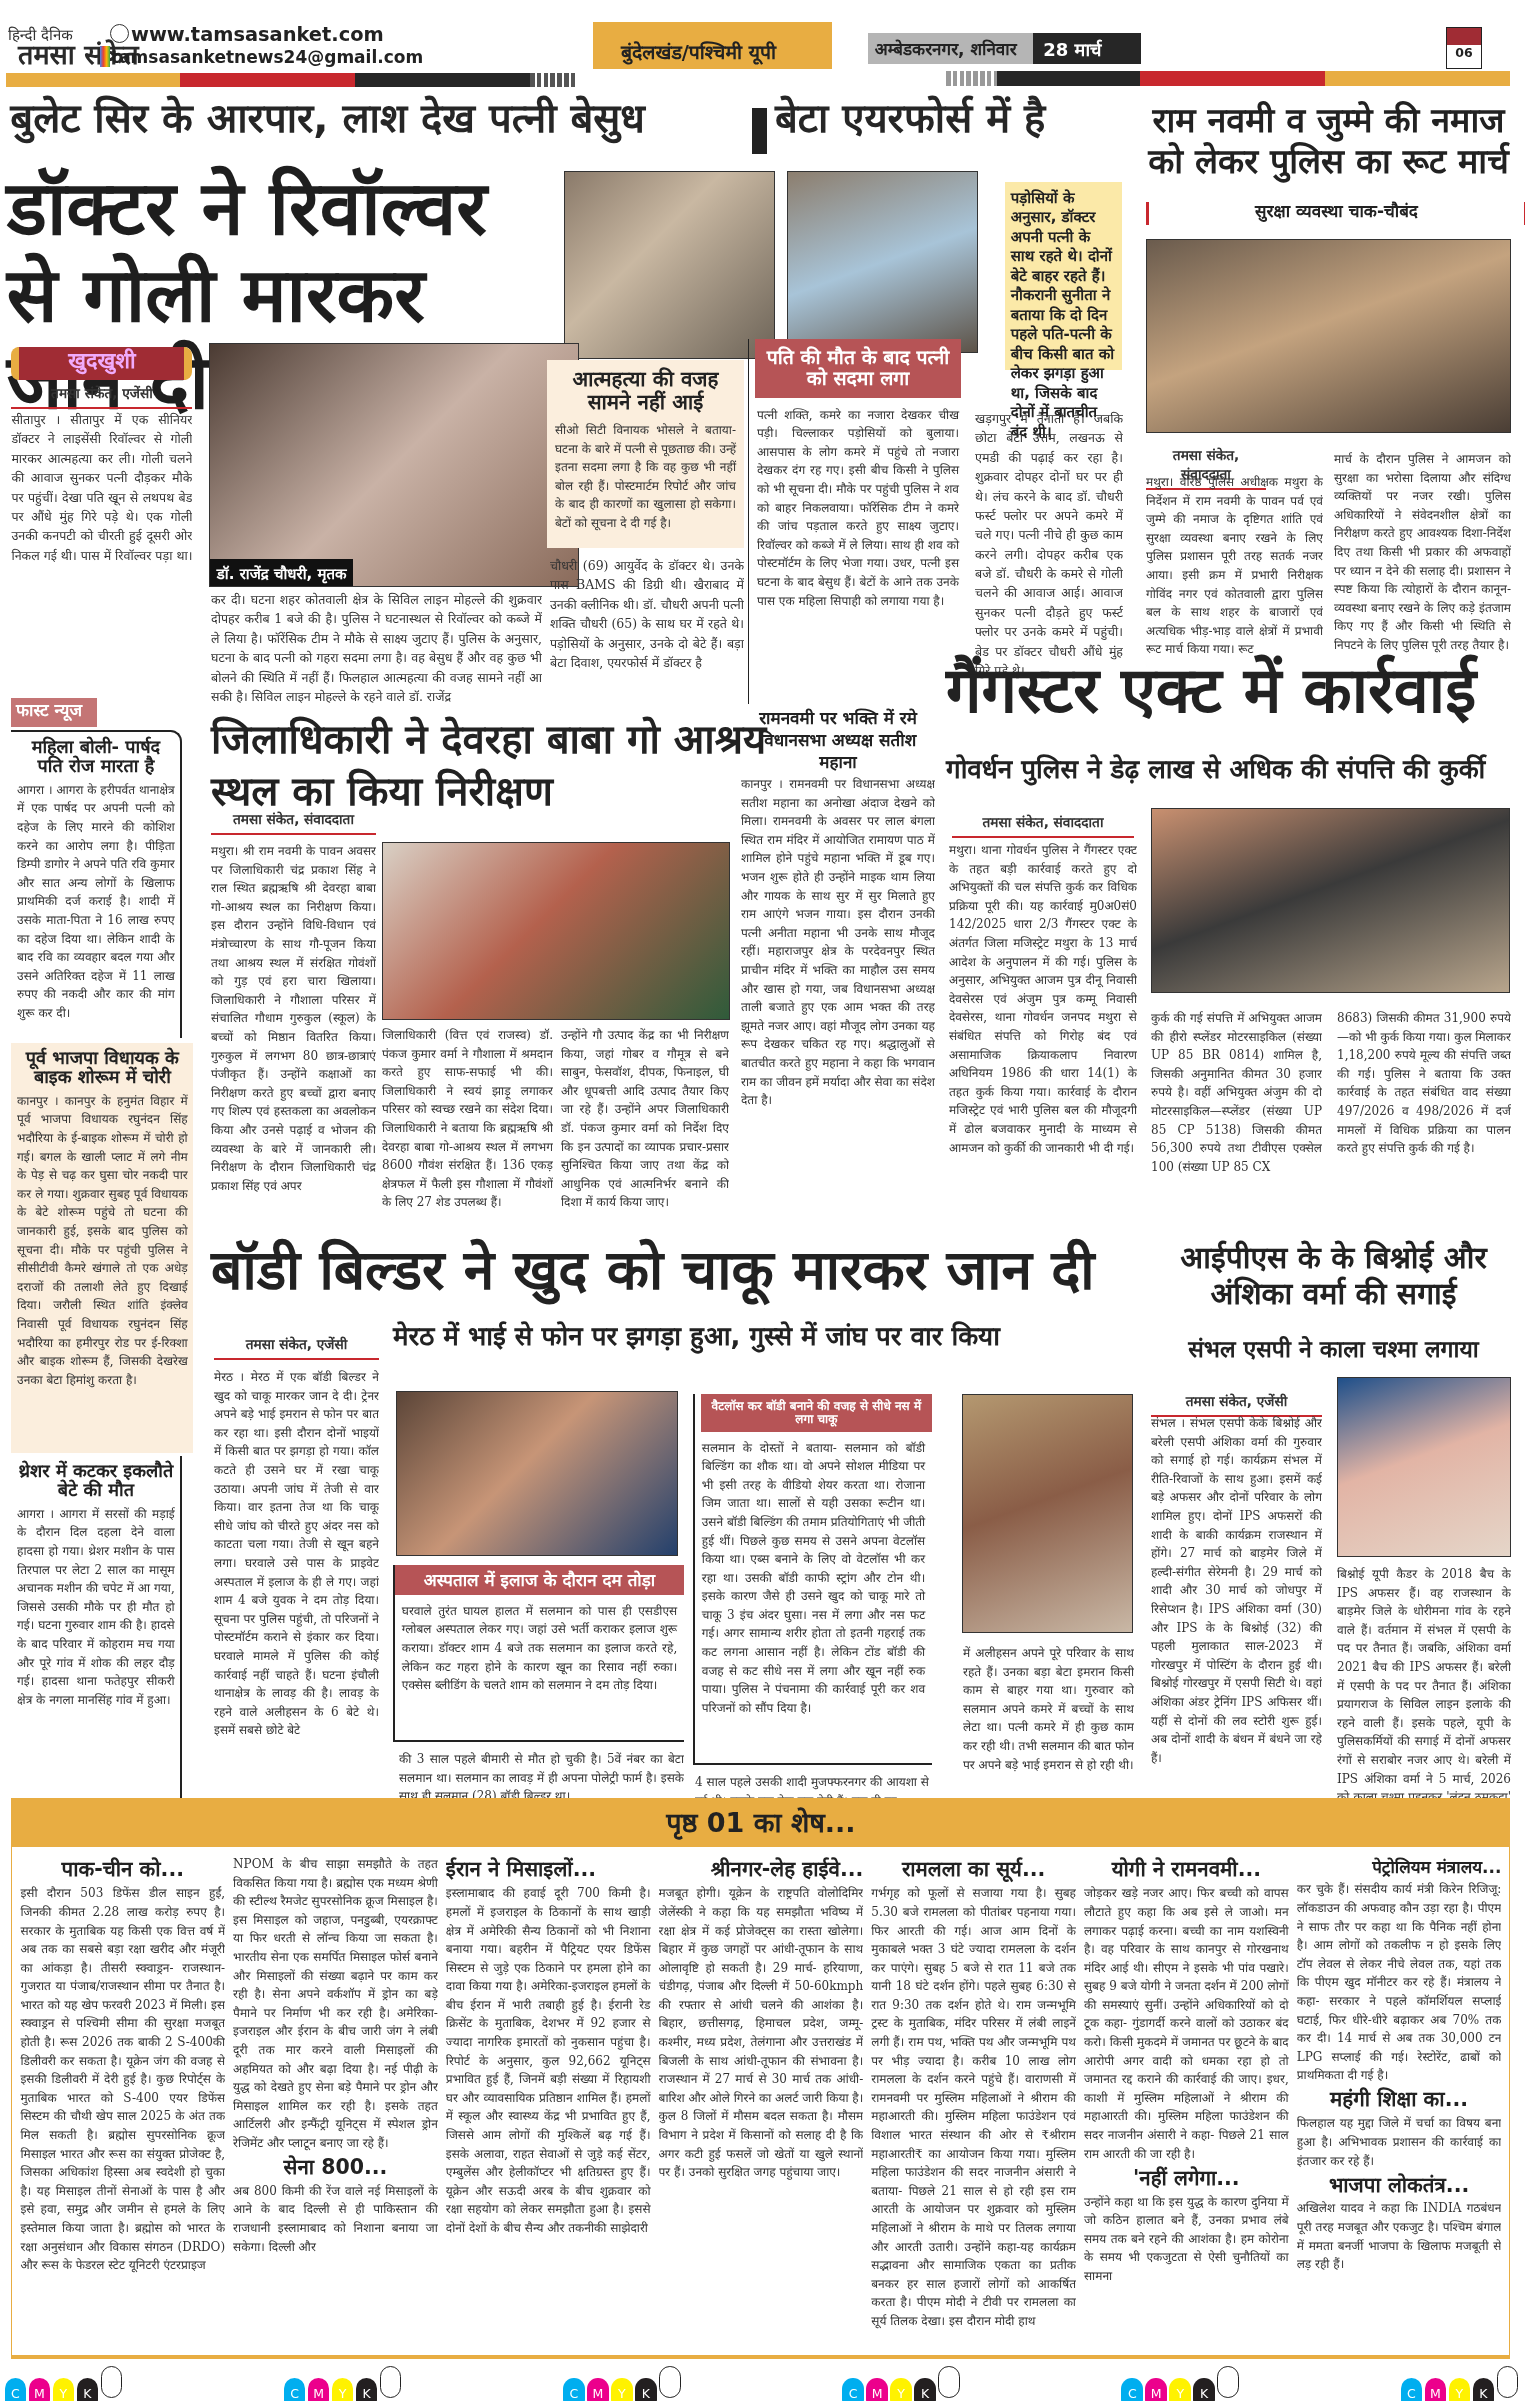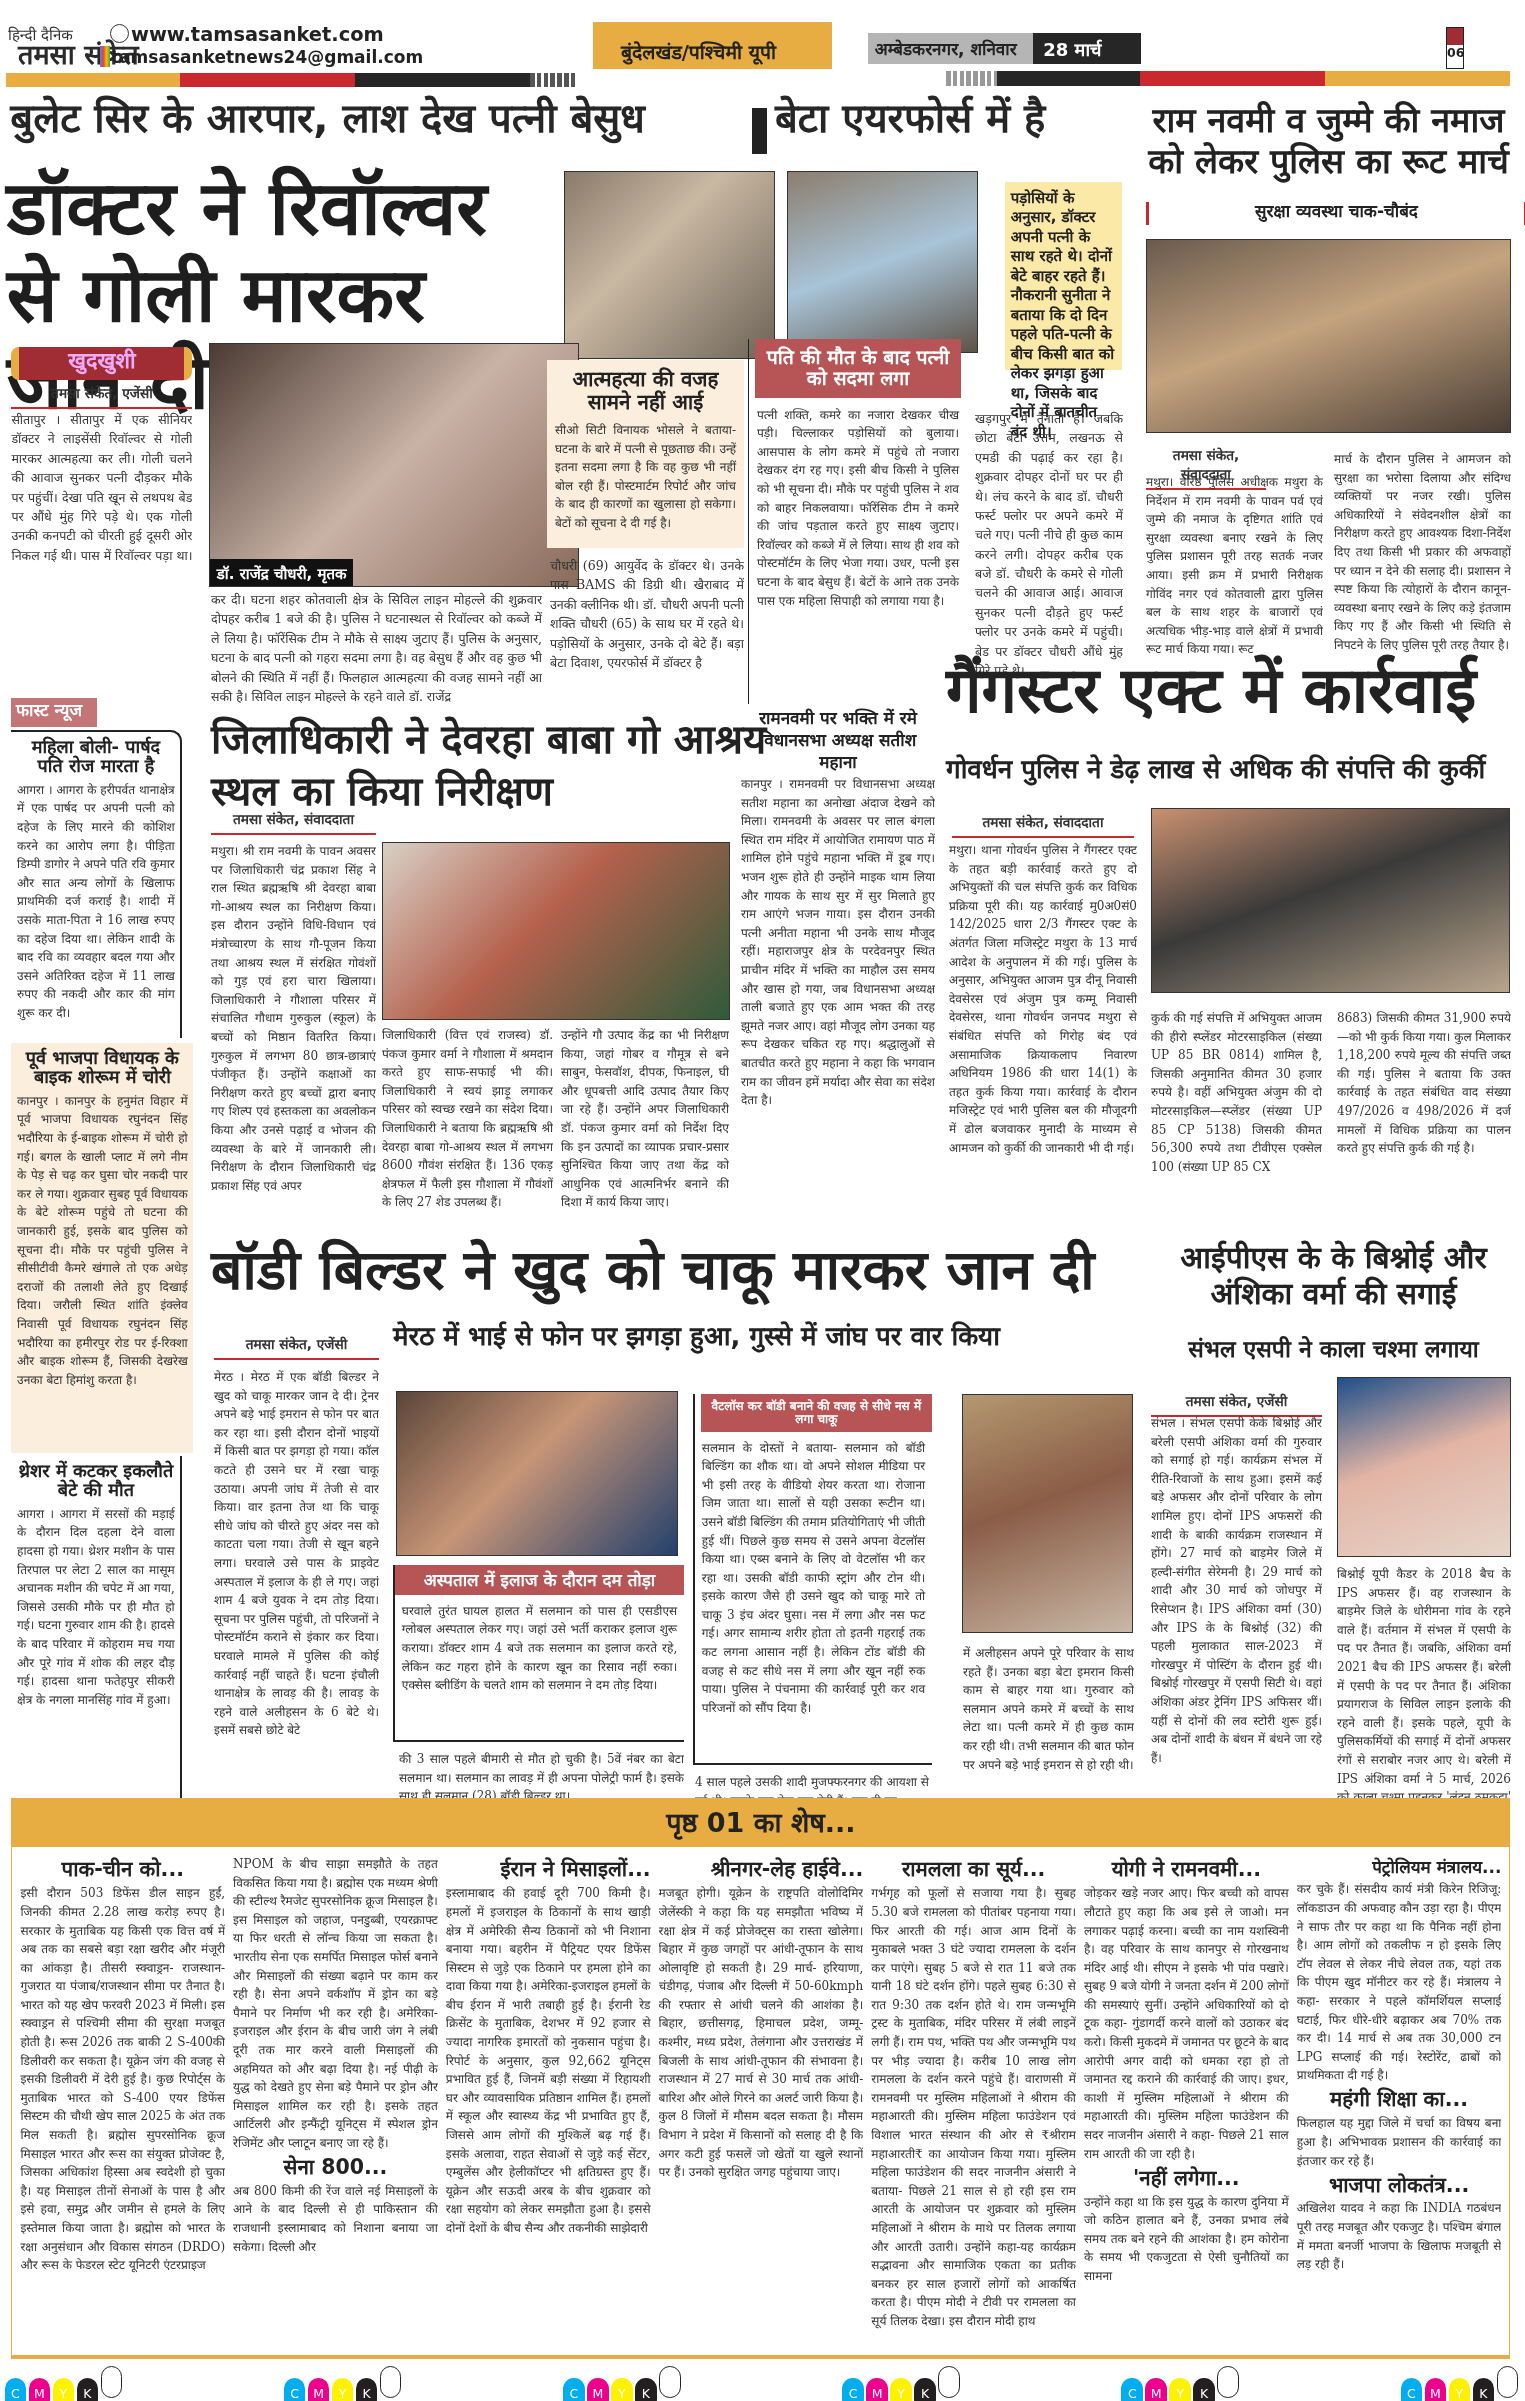--- a/index.html
+++ b/index.html
@@ -22,21 +22,21 @@
   <div class="abs" style="left:8px;top:24px;font-size:15px;color:#333">हिन्दी दैनिक</div>
   <div class="abs hl" style="left:18px;top:40px;font-size:27px;color:#2a2a2a">तमसा संकेत</div>
   <div class="abs" style="left:100px;top:46px;width:10.3px;height:20.5px;background:linear-gradient(90deg,#4285f4,#ea4335,#fbbc05,#34a853)"></div>
   <div class="abs" style="left:110px;top:24px;width:19.4px;height:19.4px;border:1.7px solid #333;border-radius:50%"></div>
   <a class="abs hl" style="left:131px;top:24px;font-size:19.4px;color:#222;text-decoration:none">www.tamsasanket.com</a>
   <a class="abs" style="left:111px;top:47px;font-size:17px;color:#222;text-decoration:none;font-weight:bold">tamsasanketnews24@gmail.com</a>
   <div class="abs" style="left:593px;top:21.7px;width:239px;height:47px;background:#e8ad42"></div>
   <div class="abs hl" style="left:621px;top:42px;font-size:19.4px">बुंदेलखंड/पश्चिमी यूपी</div>
   <div class="abs" style="left:868px;top:32.5px;width:165px;height:31px;background:#b5b5b5;font-size:17px;font-weight:bold;padding:4.6px 6.8px">अम्बेडकरनगर, शनिवार</div>
   <div class="abs" style="left:1033px;top:32.5px;width:108px;height:31px;background:#262626;color:#fff;font-size:18px;font-weight:bold;padding:4.6px 10.3px">28 मार्च 2026</div>
-  <div class="abs" style="left:1446px;top:27px;width:18px;height:42px;border:1.7px solid #222">
+  <div class="abs" style="left:1446px;top:27px;width:36px;height:42px;border:1.7px solid #222">
     <div style="height:17px;background:#a02c34"></div>
     <div style="font-size:12.5px;font-weight:bold;text-align:center">06</div>
   </div>
 </div>
 <div class="abs" style="left:5.7px;top:73px;width:570px;height:13.7px;display:flex">
   <div style="flex:1;background:#e8ad42"></div>
     <div style="flex:1;background:#c8282e"></div>
     <div style="flex:1;background:#262626"></div>
     <div style="width:46px;background:repeating-linear-gradient(90deg,#555 0 4.6px,#fff 4.6px 6.8px)"></div>
 </div>
@@ -150,21 +150,21 @@
     <div style="flex:1;overflow:hidden">
       <div class="hl" style="font-size:20.5px;text-align:center;margin:3.4px 0">पाक-चीन को...</div>
       <div class="body" style="font-size:12px">इसी दौरान 503 डिफेंस डील साइन हुईं, जिनकी कीमत 2.28 लाख करोड़ रुपए है। सरकार के मुताबिक यह किसी एक वित्त वर्ष में अब तक का सबसे बड़ा रक्षा खरीद और मंजूरी का आंकड़ा है। तीसरी स्क्वाड्रन- राजस्थान-गुजरात या पंजाब/राजस्थान सीमा पर तैनात है। भारत को यह खेप फरवरी 2023 में मिली। इस स्क्वाड्रन से पश्चिमी सीमा की सुरक्षा मजबूत होती है। रूस 2026 तक बाकी 2 S-400की डिलीवरी कर सकता है। यूक्रेन जंग की वजह से इसकी डिलीवरी में देरी हुई है। कुछ रिपोर्ट्स के मुताबिक भारत को S-400 एयर डिफेंस सिस्टम की चौथी खेप साल 2025 के अंत तक मिल सकती है। ब्रह्मोस सुपरसोनिक क्रूज मिसाइल भारत और रूस का संयुक्त प्रोजेक्ट है, जिसका अधिकांश हिस्सा अब स्वदेशी हो चुका है। यह मिसाइल तीनों सेनाओं के पास है और इसे हवा, समुद्र और जमीन से हमले के लिए इस्तेमाल किया जाता है। ब्रह्मोस को भारत के रक्षा अनुसंधान और विकास संगठन (DRDO) और रूस के फेडरल स्टेट यूनिटरी एंटरप्राइज</div>
     </div>
     <div style="flex:1;overflow:hidden">
       <div class="body" style="font-size:12px">NPOM के बीच साझा समझौते के तहत विकसित किया गया है। ब्रह्मोस एक मध्यम श्रेणी की स्टील्थ रैमजेट सुपरसोनिक क्रूज मिसाइल है। इस मिसाइल को जहाज, पनडुब्बी, एयरक्राफ्ट या फिर धरती से लॉन्च किया जा सकता है। भारतीय सेना एक समर्पित मिसाइल फोर्स बनाने और मिसाइलों की संख्या बढ़ाने पर काम कर रही है। सेना अपने वर्कशॉप में ड्रोन का बड़े पैमाने पर निर्माण भी कर रही है। अमेरिका-इजराइल और ईरान के बीच जारी जंग ने लंबी दूरी तक मार करने वाली मिसाइलों की अहमियत को और बढ़ा दिया है। नई पीढ़ी के युद्ध को देखते हुए सेना बड़े पैमाने पर ड्रोन और मिसाइल शामिल कर रही है। इसके तहत आर्टिलरी और इन्फैंट्री यूनिट्स में स्पेशल ड्रोन रेजिमेंट और प्लाटून बनाए जा रहे हैं।</div>
       <div class="hl" style="font-size:20.5px;text-align:center;margin:3.4px 0">सेना 800...</div>
       <div class="body" style="font-size:12px">अब 800 किमी की रेंज वाले नई मिसाइलों के आने के बाद दिल्ली से ही पाकिस्तान की राजधानी इस्लामाबाद को निशाना बनाया जा सकेगा। दिल्ली और</div>
     </div>
     <div style="flex:1;overflow:hidden">
-      <div class="hl" style="font-size:20.5px;text-align:right;margin:3.4px 0">ईरान ने मिसाइलों...</div>
+      <div class="hl" style="font-size:20.5px;text-align:left;margin:3.4px 0">ईरान ने मिसाइलों...</div>
       <div class="body" style="font-size:12px">इस्लामाबाद की हवाई दूरी 700 किमी है। हमलों में इजराइल के ठिकानों के साथ खाड़ी क्षेत्र में अमेरिकी सैन्य ठिकानों को भी निशाना बनाया गया। बहरीन में पैट्रियट एयर डिफेंस सिस्टम से जुड़े एक ठिकाने पर हमला होने का दावा किया गया है। अमेरिका-इजराइल हमलों के बीच ईरान में भारी तबाही हुई है। ईरानी रेड क्रिसेंट के मुताबिक, देशभर में 92 हजार से ज्यादा नागरिक इमारतों को नुकसान पहुंचा है। रिपोर्ट के अनुसार, कुल 92,662 यूनिट्स प्रभावित हुई हैं, जिनमें बड़ी संख्या में रिहायशी घर और व्यावसायिक प्रतिष्ठान शामिल हैं। हमलों में स्कूल और स्वास्थ्य केंद्र भी प्रभावित हुए हैं, जिससे आम लोगों की मुश्किलें बढ़ गई हैं। इसके अलावा, राहत सेवाओं से जुड़े कई सेंटर, एम्बुलेंस और हेलीकॉप्टर भी क्षतिग्रस्त हुए हैं। यूक्रेन और सऊदी अरब के बीच शुक्रवार को रक्षा सहयोग को लेकर समझौता हुआ है। इससे दोनों देशों के बीच सैन्य और तकनीकी साझेदारी</div>
     </div>
     <div style="flex:1;overflow:hidden">
       <div class="hl" style="font-size:20.5px;text-align:right;margin:3.4px 0">श्रीनगर-लेह हाईवे...</div>
       <div class="body" style="font-size:12px">मजबूत होगी। यूक्रेन के राष्ट्रपति वोलोदिमिर जेलेंस्की ने कहा कि यह समझौता भविष्य में रक्षा क्षेत्र में कई प्रोजेक्ट्स का रास्ता खोलेगा। बिहार में कुछ जगहों पर आंधी-तूफान के साथ ओलावृष्टि हो सकती है। 29 मार्च- हरियाणा, चंडीगढ़, पंजाब और दिल्ली में 50-60kmph की रफ्तार से आंधी चलने की आशंका है। बिहार, छत्तीसगढ़, हिमाचल प्रदेश, जम्मू-कश्मीर, मध्य प्रदेश, तेलंगाना और उत्तराखंड में बिजली के साथ आंधी-तूफान की संभावना है। राजस्थान में 27 मार्च से 30 मार्च तक आंधी-बारिश और ओले गिरने का अलर्ट जारी किया है। कुल 8 जिलों में मौसम बदल सकता है। मौसम विभाग ने प्रदेश में किसानों को सलाह दी है कि अगर कटी हुई फसलें जो खेतों या खुले स्थानों पर हैं। उनको सुरक्षित जगह पहुंचाया जाए।</div>
     </div>
     <div style="flex:1;overflow:hidden">
       <div class="hl" style="font-size:20.5px;text-align:center;margin:3.4px 0">रामलला का सूर्य...</div>
       <div class="body" style="font-size:12px">गर्भगृह को फूलों से सजाया गया है। सुबह 5.30 बजे रामलला को पीतांबर पहनाया गया। फिर आरती की गई। आज आम दिनों के मुकाबले भक्त 3 घंटे ज्यादा रामलला के दर्शन कर पाएंगे। सुबह 5 बजे से रात 11 बजे तक यानी 18 घंटे दर्शन होंगे। पहले सुबह 6:30 से रात 9:30 तक दर्शन होते थे। राम जन्मभूमि ट्रस्ट के मुताबिक, मंदिर परिसर में लंबी लाइनें लगी हैं। राम पथ, भक्ति पथ और जन्मभूमि पथ पर भीड़ ज्यादा है। करीब 10 लाख लोग रामलला के दर्शन करने पहुंचे हैं। वाराणसी में रामनवमी पर मुस्लिम महिलाओं ने श्रीराम की महाआरती की। मुस्लिम महिला फाउंडेशन एवं विशाल भारत संस्थान की ओर से ₹श्रीराम महाआरती₹ का आयोजन किया गया। मुस्लिम महिला फाउंडेशन की सदर नाजनीन अंसारी ने बताया- पिछले 21 साल से हो रही इस राम आरती के आयोजन पर शुक्रवार को मुस्लिम महिलाओं ने श्रीराम के माथे पर तिलक लगाया और आरती उतारी। उन्होंने कहा-यह कार्यक्रम सद्भावना और सामाजिक एकता का प्रतीक बनकर हर साल हजारों लोगों को आकर्षित करता है। पीएम मोदी ने टीवी पर रामलला का सूर्य तिलक देखा। इस दौरान मोदी हाथ</div>
     </div>

